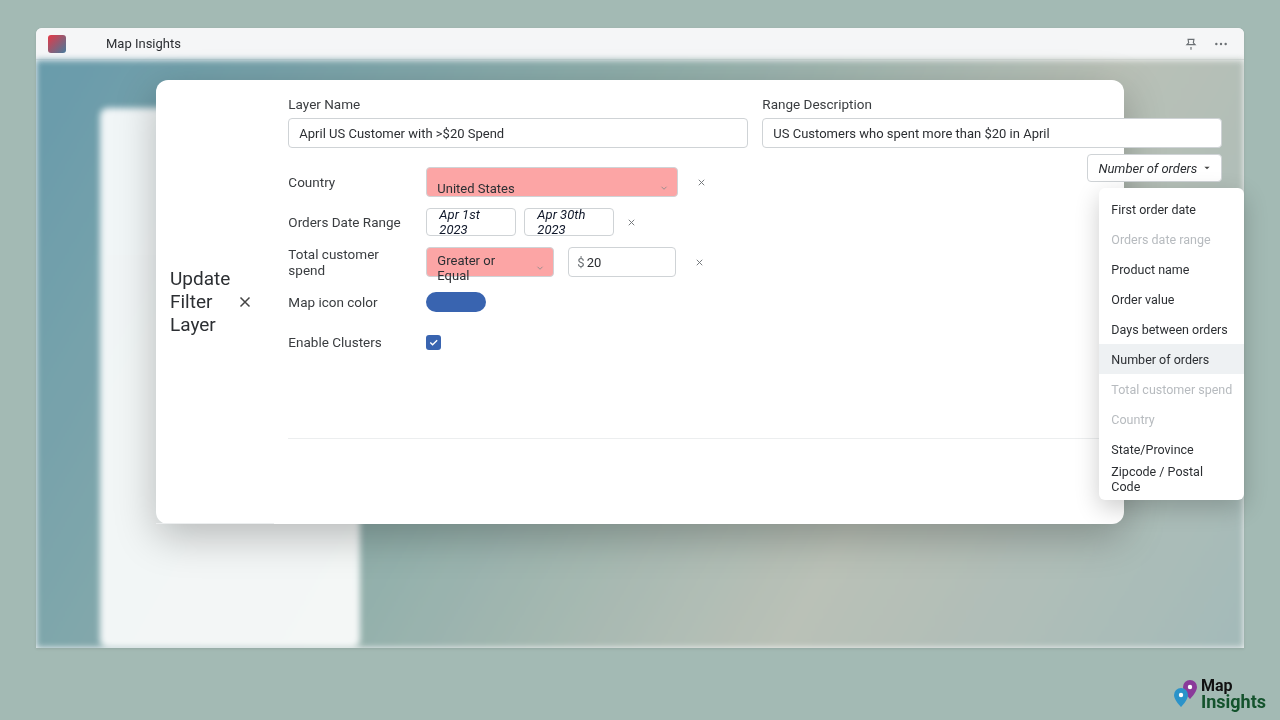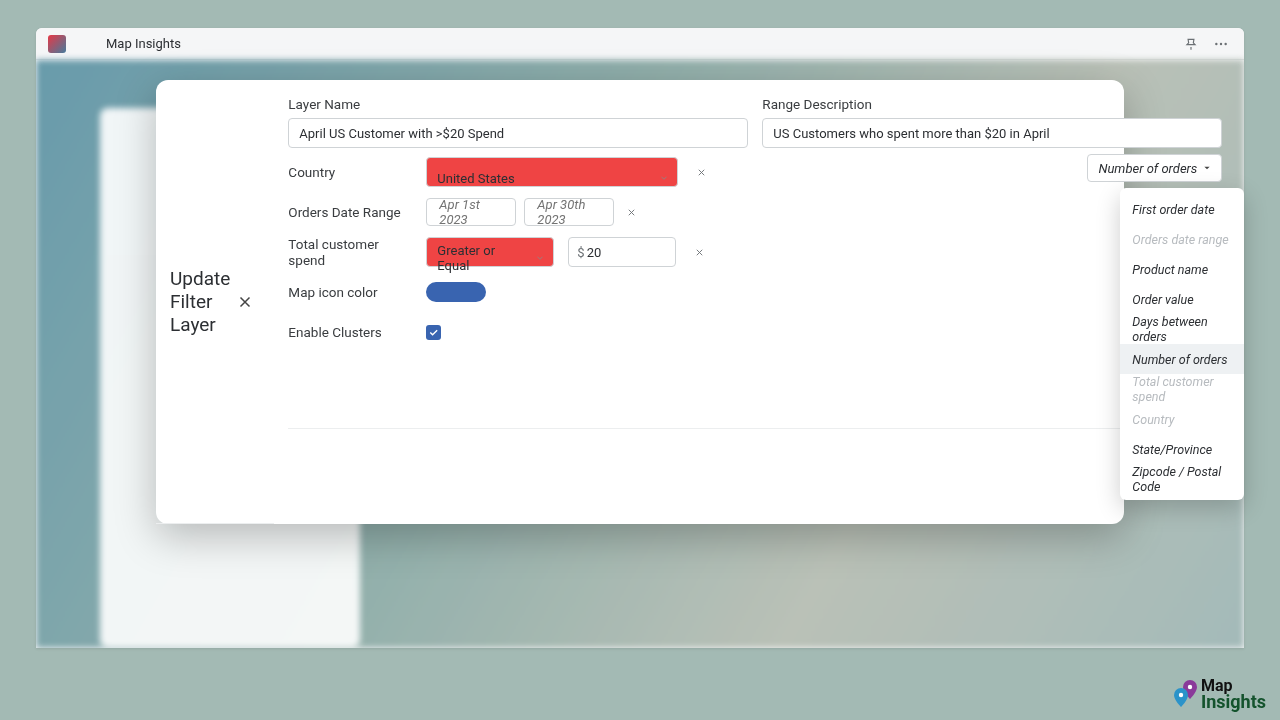--- a/index.html
+++ b/index.html
@@ -17,48 +17,48 @@
 
   
   .blur-side { position:absolute; top: 80px; left: 64px; width: 260px; height: 540px; background: #fff; border-radius: 8px; filter: blur(3px); opacity: 0.9; }
 
   .modal { position: absolute; top: 80px; left: 156px; width: 968px; height: 444px; background: #fff; border-radius: 12px; box-shadow: 0 12px 40px rgba(0,0,0,0.25); display: flex; flex-direction: row; }
   .modal-hdr { display:flex; align-items:center; justify-content: space-between; padding: 16px 20px 16px 14px; border-bottom: 1px solid #eceeef; }
   .modal-title { font-size: 19px; color: #2c2f33; font-weight: 400; }
   .close-btn { width: 24px; height: 24px; display:flex; align-items:center; justify-content:center; color:#444; cursor:pointer; }
 
   .modal-body { padding: 16px 14px 10px 14px; flex: 1; position: relative; }
-  .row-names { display: flex; gap: 14px; margin-bottom: 8px; justify-content: center; }
+  .row-names { display: flex; gap: 14px; margin-bottom: 18px; justify-content: center; }
   .col { display:flex; flex-direction:column; gap:6px; }
   .col-half { width: 460px; }
   .lbl { font-size: 13.5px; color: #3a3d40; }
   .input { height: 30px; border: 1px solid #cfd3d6; border-radius: 4px; padding: 8px 10px; font-size: 13px; color: #2c2f33; background:#fff; }
   .input::placeholder { color: #9aa0a5; }
 
   .filters { display:flex; flex-direction: column; gap: 8px; }
   .frow { display:flex; align-items:center; gap: 14px; height: 32px; }
   .flabel { width: 124px; font-size: 13.5px; color: #3a3d40; }
-  .select { position:relative; display:inline-flex; align-items:center; height: 30px; border: 1px solid #cfd3d6; border-radius: 4px; padding: 12px 26px 0 10px; font-size: 13px; color:#2c2f33; background:#ef4444; cursor:pointer; }
+  .select { position:relative; display:inline-flex; align-items:center; height: 30px; border: 1px solid #cfd3d6; border-radius: 4px; padding: 12px 26px 0 10px; font-size: 13px; color:#2c2f33; background:#fca5a5; cursor:pointer; }
   .select .caret { position:absolute; right:8px; }
   .w250 { width: 252px; }
   .w128 { width: 128px; }
   .w90  { width: 90px; }
-  .date-pill { display:inline-flex; align-items:center; justify-content:center; height: 28px; border:1px solid #cfd3d6; border-radius: 4px; padding: 0 12px; font-size: 13px; font-style: italic; color:#737373; background:#fff; cursor:pointer; }
+  .date-pill { display:inline-flex; align-items:center; justify-content:center; height: 28px; border:1px solid #cfd3d6; border-radius: 4px; padding: 0 12px; font-size: 13px; font-style: italic; color:#0f172a; background:#fff; cursor:pointer; }
   .sp-input { height: 30px; width: 108px; border:1px solid #cfd3d6; border-radius:4px; display:flex; align-items:center; padding:0 8px; gap:2px; background:#fff; }
   .sp-prefix { color:#6b7074; font-size:13px; }
   .sp-input input { border:none; outline:none; width: 70px; font-size:13px; color:#2c2f33; }
   .x-btn { width:18px; height:18px; display:flex; align-items:center; justify-content:center; color:#6b7074; cursor:pointer; }
   .color-swatch { width: 60px; height: 20px; border-radius: 999px; background:#3964b0; cursor:pointer; }
   .checkbox { width: 15px; height: 15px; border-radius: 3px; background:#3964b0; display:flex; align-items:center; justify-content:center; cursor:pointer; }
 
   .modal-divider { height:1px; background:#eceeef; margin-top: 80px; }
 
   .add-filter { position:absolute; top: 74px; right: 14px; }
   .add-btn { height: 28px; border:1px solid #cfd3d6; border-radius: 4px; padding: 0 10px; display:inline-flex; align-items:center; gap:6px; font-size:13px; font-style: italic; color:#2c2f33; background:#fff; cursor:pointer; }
-  .dropdown { position:absolute; top:108px; right:-8px; width: 124px; background:#fff; border-radius: 6px; box-shadow: 0 8px 24px rgba(0,0,0,0.2); padding: 6px 0; z-index: 10; font-style: italic; }
+  .dropdown { position:absolute; top:108px; right:-8px; width: 145px; background:#fff; border-radius: 6px; box-shadow: 0 8px 24px rgba(0,0,0,0.2); padding: 6px 0; z-index: 10; }
   .dd-item { height: 30px; display:flex; align-items:center; padding: 0 12px; font-size: 12.5px; color:#2c2f33; cursor:pointer; }
   .dd-item.disabled { color:#b7bbbf; cursor:default; }
   .dd-item.hover { background:#eef1f3; }
 
   .brand { position:absolute; right: 14px; bottom: 10px; display:flex; align-items:center; }
   .brand-pins { position:relative; width: 30px; height: 32px; }
   .brand-text { display:flex; flex-direction:column; line-height: 0.95; font-family: Georgia, serif; }
   .brand-text .t1 { font-size: 16px; font-weight: 700; color:#111; }
   .brand-text .t2 { font-size: 18px; font-weight: 700; color:#14532d; }
 

